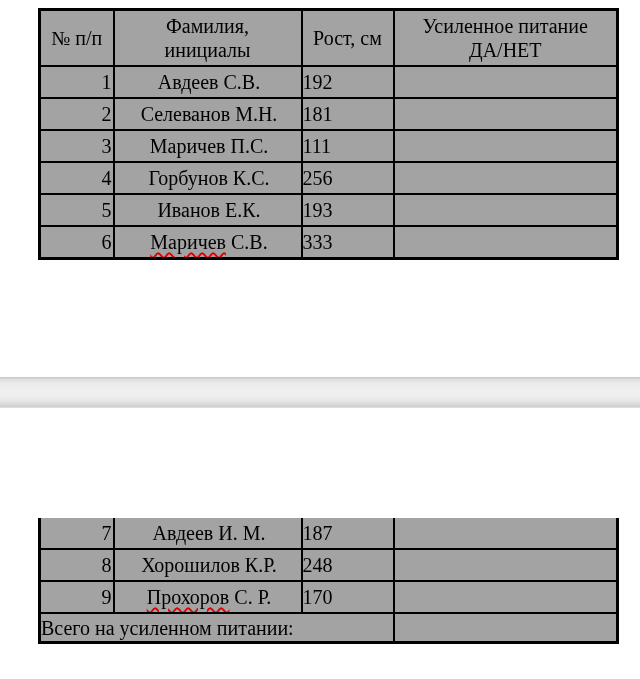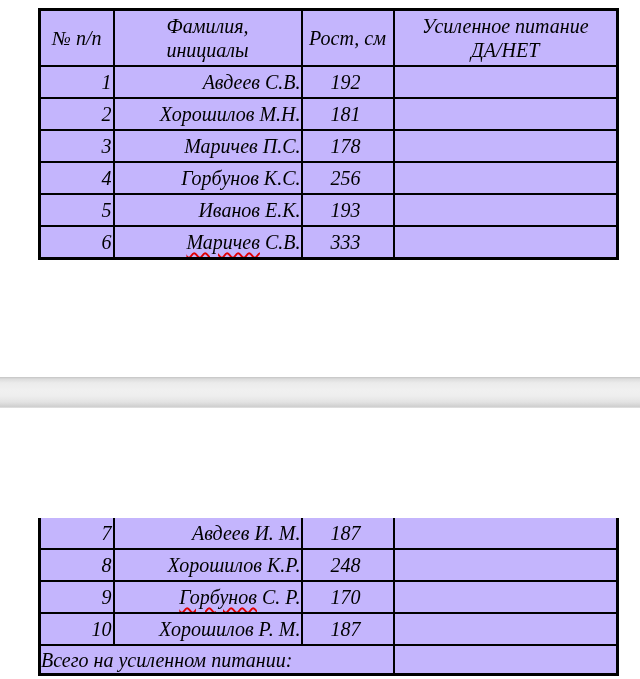--- a/index.html
+++ b/index.html
@@ -11,22 +11,21 @@
     height: 679px;
     background: #ffffff;
     overflow: hidden;
     position: relative;
     font-family: "Liberation Serif", serif;
   }
   .doc-table {
     position: absolute;
     border-collapse: collapse;
     table-layout: fixed;
-    background: #c4b5fd;
-    font-style: italic;
+    background: #a3a3a3;
   }
   #table-page1 {
     left: 38px;
     top: 8px;
     border: 3px solid var(--border-color, #000);
   }
   #table-page2 {
     left: 38px;
     top: 518px;
     border: 3px solid var(--border-color, #000);
@@ -52,22 +51,22 @@
     text-align: center;
     vertical-align: middle;
   }
   .doc-table td {
     height: 30px;
     vertical-align: middle;
   }
   #table-page2 td { height: 30px; }
   #table-page2 tr.total-row td { height: 27px; }
   td.cell-num    { text-align: right; padding-right: 1px; }
-  td.cell-name   { text-align: right;  padding-left: 3px; }
-  td.cell-height { text-align: center; padding-right: 4px; }
+  td.cell-name   { text-align: center;  padding-left: 3px; }
+  td.cell-height { text-align: left; padding-right: 4px; }
   td.cell-nutrition { }
   td.cell-total-label { text-align: left; }
   .misspelled {
     text-decoration: underline;
     text-decoration-style: wavy;
     text-decoration-color: var(--squiggle-color, #e00000);
     text-decoration-thickness: 2px;
     text-underline-offset: 3px;
   }
   .page-gap {
@@ -102,28 +101,28 @@
   </thead>
   <tbody>
       <tr>
         <td class="cell-num">1</td>
         <td class="cell-name">Авдеев С.В.</td>
         <td class="cell-height">192</td>
         <td class="cell-nutrition"></td>
       </tr>
       <tr>
         <td class="cell-num">2</td>
-        <td class="cell-name">Хорошилов М.Н.</td>
+        <td class="cell-name">Селеванов М.Н.</td>
         <td class="cell-height">181</td>
         <td class="cell-nutrition"></td>
       </tr>
       <tr>
         <td class="cell-num">3</td>
         <td class="cell-name">Маричев П.С.</td>
-        <td class="cell-height">178</td>
+        <td class="cell-height">111</td>
         <td class="cell-nutrition"></td>
       </tr>
       <tr>
         <td class="cell-num">4</td>
         <td class="cell-name">Горбунов К.С.</td>
         <td class="cell-height">256</td>
         <td class="cell-nutrition"></td>
       </tr>
       <tr>
         <td class="cell-num">5</td>
@@ -157,28 +156,22 @@
         <td class="cell-nutrition"></td>
       </tr>
       <tr>
         <td class="cell-num">8</td>
         <td class="cell-name">Хорошилов К.Р.</td>
         <td class="cell-height">248</td>
         <td class="cell-nutrition"></td>
       </tr>
       <tr>
         <td class="cell-num">9</td>
-        <td class="cell-name"><span class="misspelled">Горбунов</span> С. Р.</td>
+        <td class="cell-name"><span class="misspelled">Прохоров</span> С. Р.</td>
         <td class="cell-height">170</td>
-        <td class="cell-nutrition"></td>
-      </tr>
-      <tr>
-        <td class="cell-num">10</td>
-        <td class="cell-name">Хорошилов Р. М.</td>
-        <td class="cell-height">187</td>
         <td class="cell-nutrition"></td>
       </tr>
     </tbody>
   <tbody>
     <tr class="total-row">
       <td class="cell-total-label" colspan="3">Всего на усиленном питании:</td>
       <td class="cell-nutrition"></td>
     </tr>
   </tbody>
 </table>

